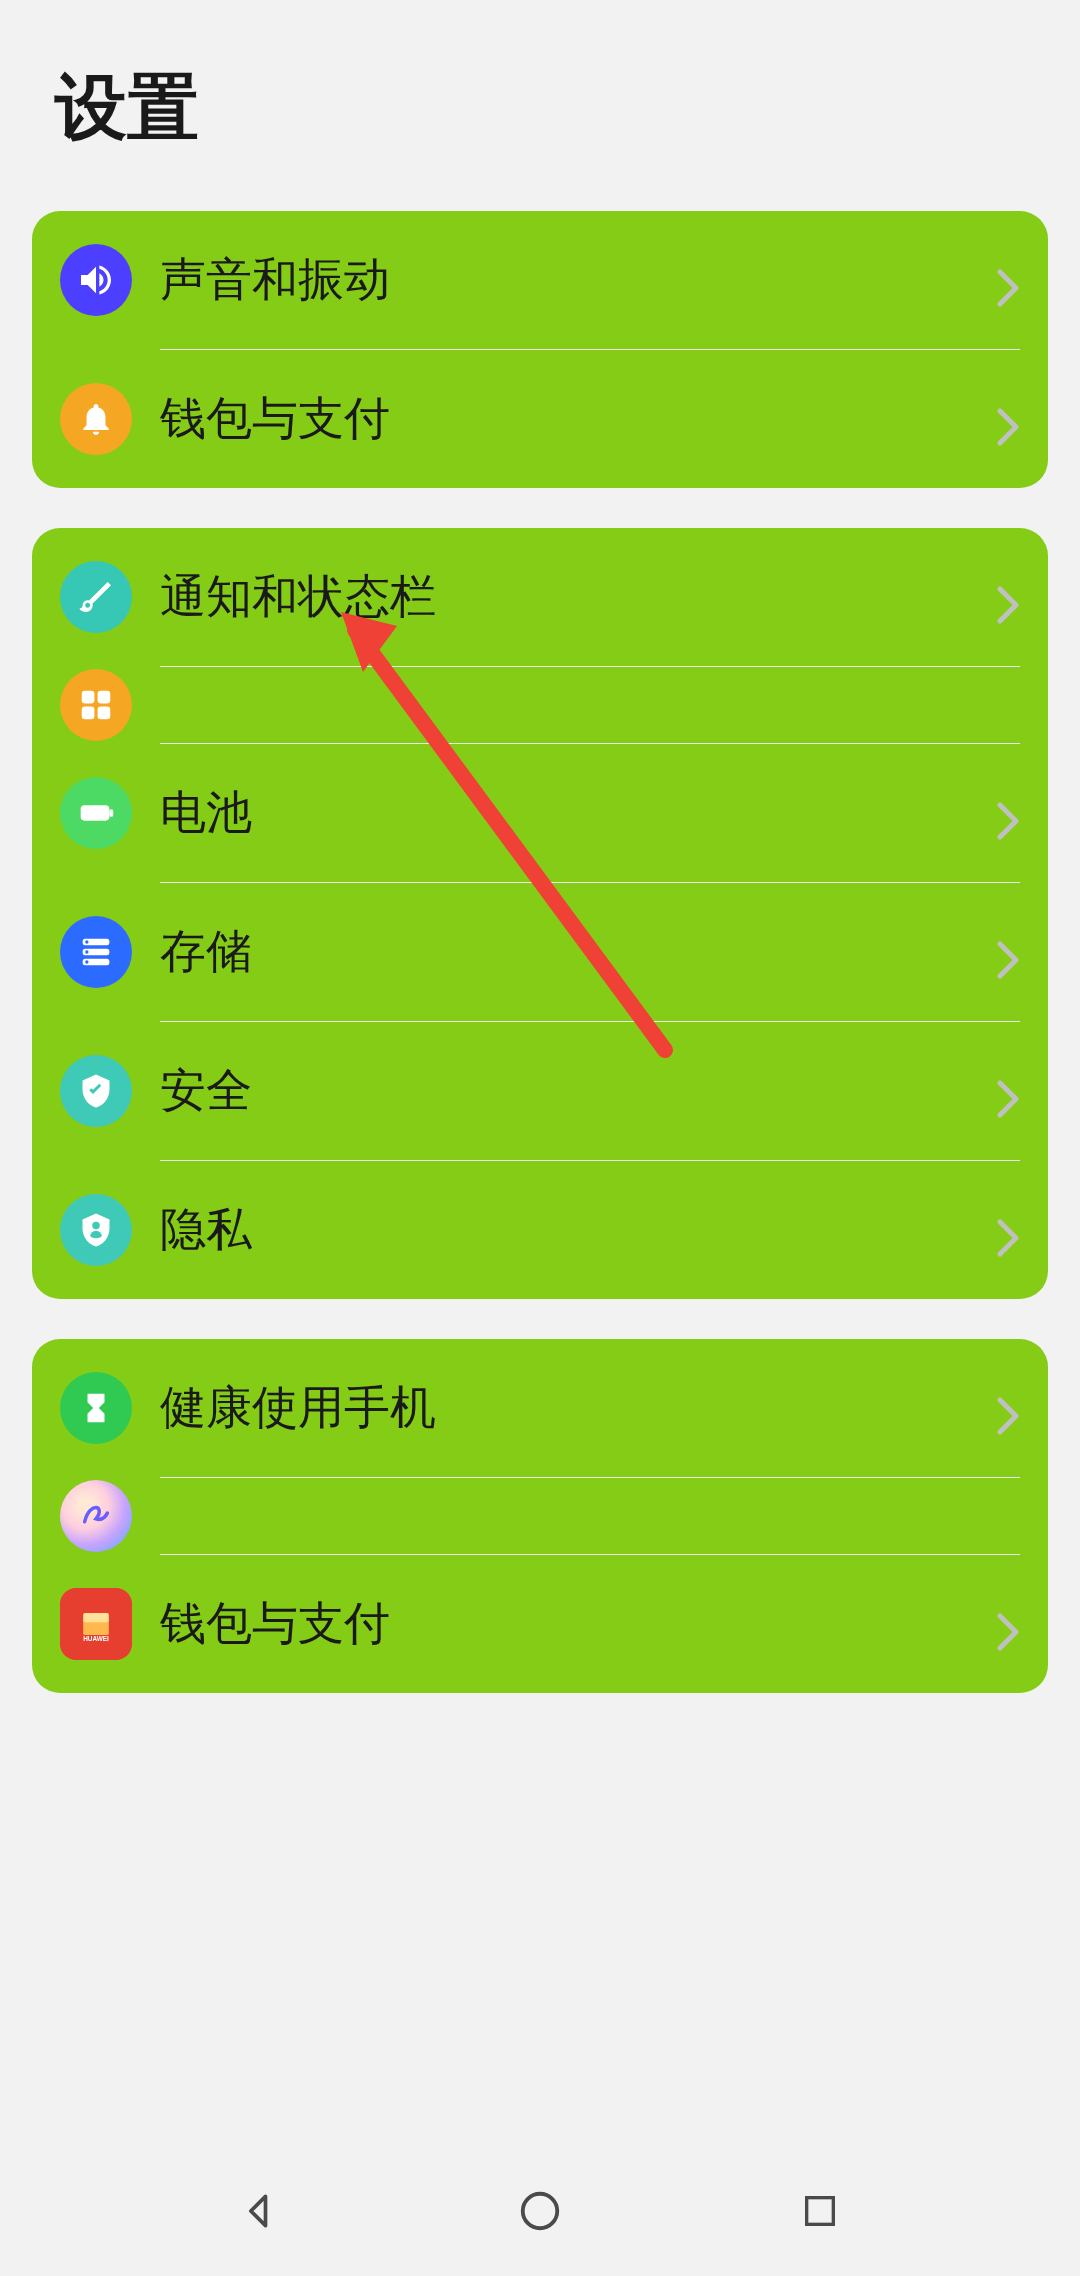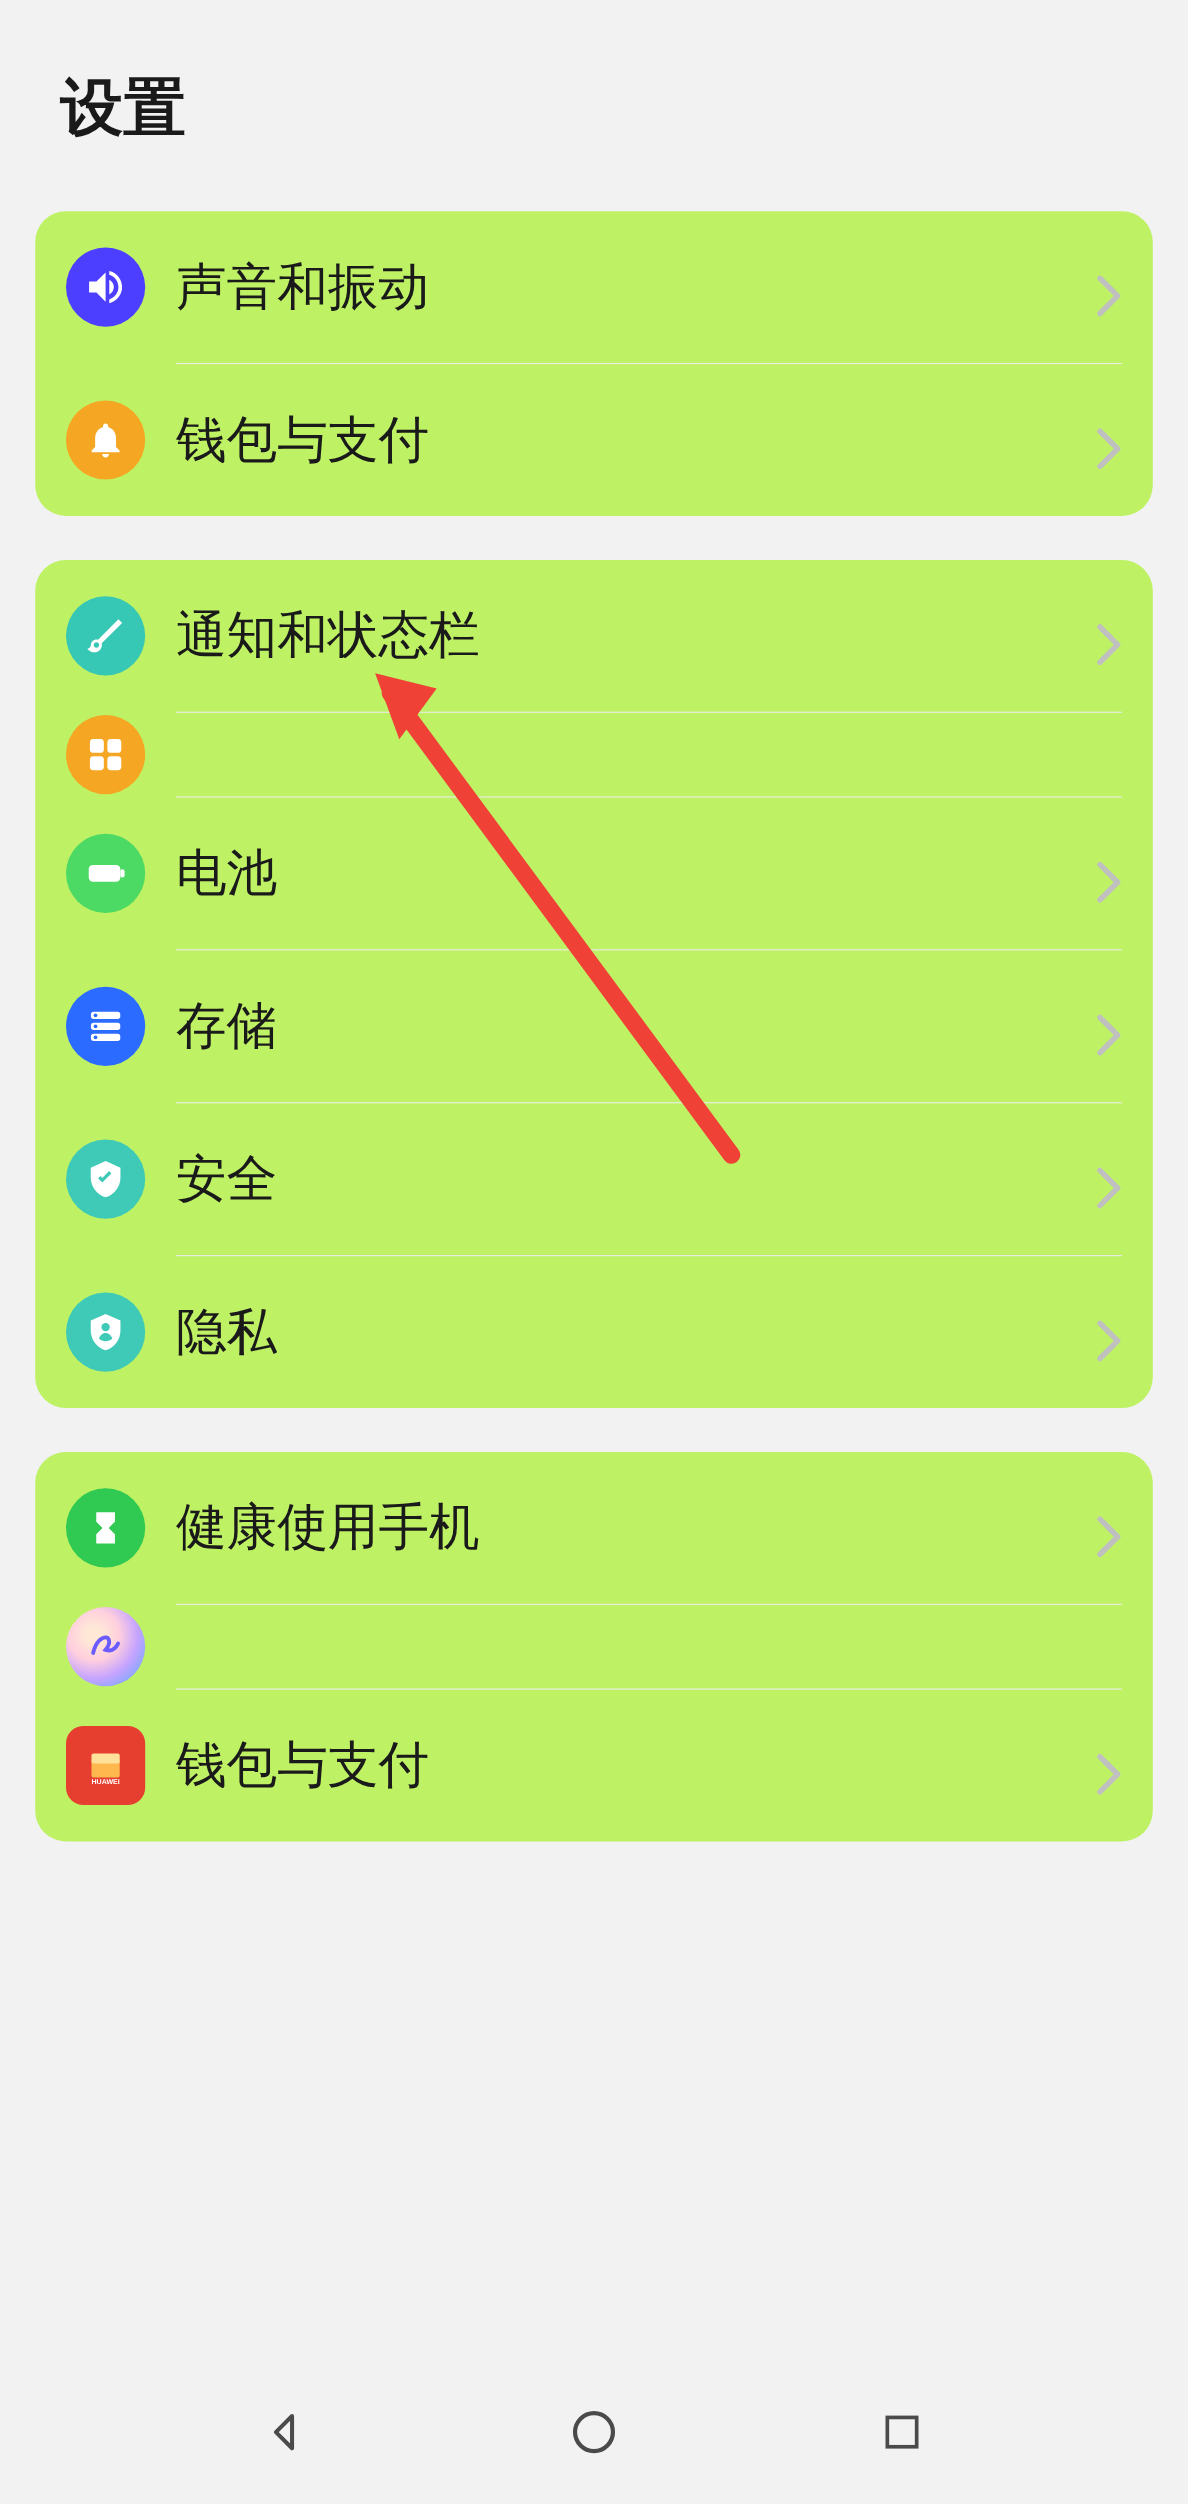--- a/index.html
+++ b/index.html
@@ -8,27 +8,27 @@
       box-sizing: border-box;
     }
     body {
       width: 1080px;
       height: 2276px;
       background: #f2f2f2;
       font-family: -apple-system, BlinkMacSystemFont, "Segoe UI", "PingFang SC", "Microsoft YaHei", sans-serif;
       position: relative;
     }
     .page-title {
-      font-size: 57px;
+      font-size: 72px;
       font-weight: 600;
       color: #1a1a1a;
       padding: 60px 55px 55px;
     }
     .card {
-      background: #bef264;
+      background: #84cc16;
       border-radius: 28px;
       margin: 0 32px 40px;
       overflow: hidden;
     }
     .row {
       display: flex;
       align-items: center;
       padding: 38px 28px;
       position: relative;
     }

